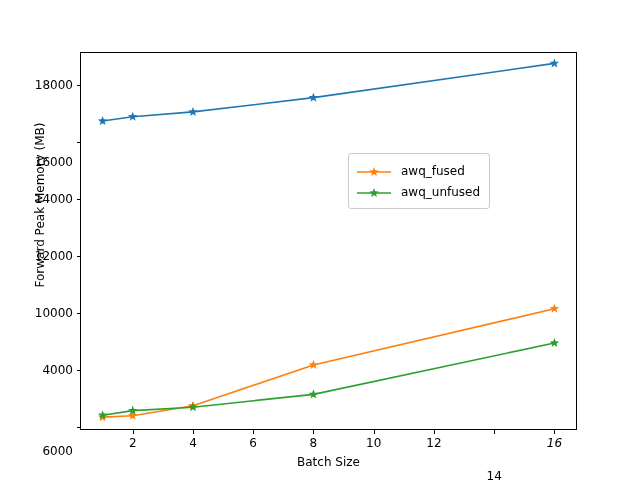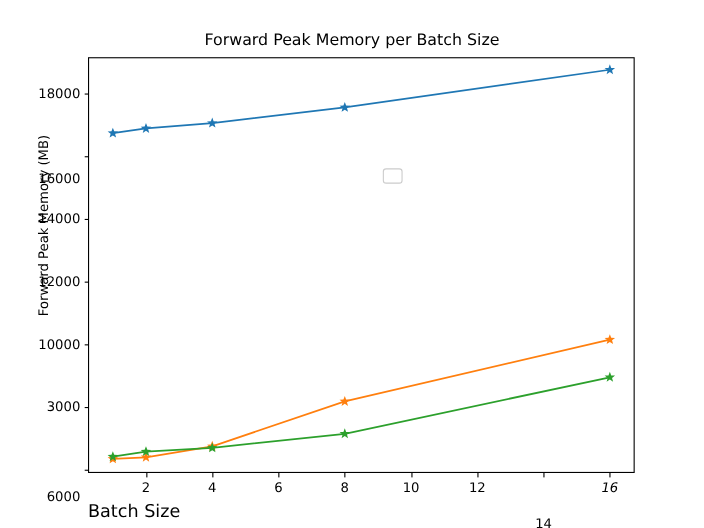--- a/index.html
+++ b/index.html
@@ -34,22 +34,22 @@
     font-size: 12px;
     color: #000000;
     transform: rotate(-90deg);
     transform-origin: center center;
   }
   #xlabel {
     position: absolute;
     left: 80px;
     top: 455px;
     width: 497px;
-    text-align: left;
-    font-size: 16px;
+    text-align: center;
+    font-size: 12px;
     color: #000000;
   }
   #plot-frame {
     position: absolute;
     left: 80px;
     top: 52px;
     width: 497px;
     height: 378px;
     border: 1px solid #000000;
     box-sizing: border-box;
@@ -126,32 +126,31 @@
     font-size: 12px;
     color: #000000;
     white-space: nowrap;
   }
 </style>
 </head>
 <body>
 
 <div id="figure">
 
-  <div id="title">Forward Peak Memory per Batch Size</div>
 
   <div id="ylabel">Forward Peak Memory (MB)</div>
 
   <div id="plot-frame"></div>
 
   <div id="plot-inner">
     <div id="yticks">
         <div class="ytick-line" style="top: 375.147px;"></div>
         <div class="ytick-label" style="top: 375.147px; margin-top: 24px;">6000</div>
         <div class="ytick-line" style="top: 318.091px;"></div>
-        <div class="ytick-label" style="top: 318.091px;">3000</div>
+        <div class="ytick-label" style="top: 318.091px;">4000</div>
         <div class="ytick-line" style="top: 261.034px;"></div>
         <div class="ytick-label" style="top: 261.034px;">10000</div>
         <div class="ytick-line" style="top: 203.977px;"></div>
         <div class="ytick-label" style="top: 203.977px;">12000</div>
         <div class="ytick-line" style="top: 146.921px;"></div>
         <div class="ytick-label" style="top: 146.921px;">14000</div>
         <div class="ytick-line" style="top: 89.8642px;"></div>
         <div class="ytick-label" style="top: 89.8642px; margin-top: 20px;">16000</div>
         <div class="ytick-line" style="top: 32.8075px;"></div>
         <div class="ytick-label" style="top: 32.8075px;">18000</div>
@@ -198,15 +197,29 @@
           <path d="M112.95,350.18L114.19,353.48L117.71,353.63L114.95,355.83L115.89,359.22L112.95,357.28L110.02,359.22L110.96,355.83L108.20,353.63L111.72,353.48Z" fill="#2ca02c"></path>
           <path d="M233.44,337.34L234.67,340.64L238.19,340.79L235.44,342.99L236.38,346.38L233.44,344.44L230.50,346.38L231.44,342.99L228.68,340.79L232.21,340.64Z" fill="#2ca02c"></path>
           <path d="M474.41,285.99L475.64,289.29L479.16,289.44L476.41,291.64L477.35,295.03L474.41,293.09L471.47,295.03L472.41,291.64L469.65,289.44L473.17,289.29Z" fill="#2ca02c"></path>
         </g>
       </svg>
   </div>
 
   <div id="xlabel">Batch Size</div>
 
   <div id="legend">
+      <div class="legend-row">
+        <span class="legend-swatch"><svg width="36" height="14" viewBox="0 0 36 14">
+            <line x1="1" y1="7" x2="35" y2="7" stroke="#ff7f0e" stroke-width="1.6"></line>
+            <path d="M18.00,2.00L19.23,5.30L22.76,5.45L20.00,7.65L20.94,11.05L18.00,9.10L15.06,11.05L16.00,7.65L13.24,5.45L16.77,5.30Z" fill="#ff7f0e"></path>
+          </svg></span>
+        <span class="legend-text">awq_fused</span>
+      </div>
+      <div class="legend-row">
+        <span class="legend-swatch"><svg width="36" height="14" viewBox="0 0 36 14">
+            <line x1="1" y1="7" x2="35" y2="7" stroke="#2ca02c" stroke-width="1.6"></line>
+            <path d="M18.00,2.00L19.23,5.30L22.76,5.45L20.00,7.65L20.94,11.05L18.00,9.10L15.06,11.05L16.00,7.65L13.24,5.45L16.77,5.30Z" fill="#2ca02c"></path>
+          </svg></span>
+        <span class="legend-text">awq_unfused</span>
+      </div>
     </div>
 
 </div>
 
 </body></html>

